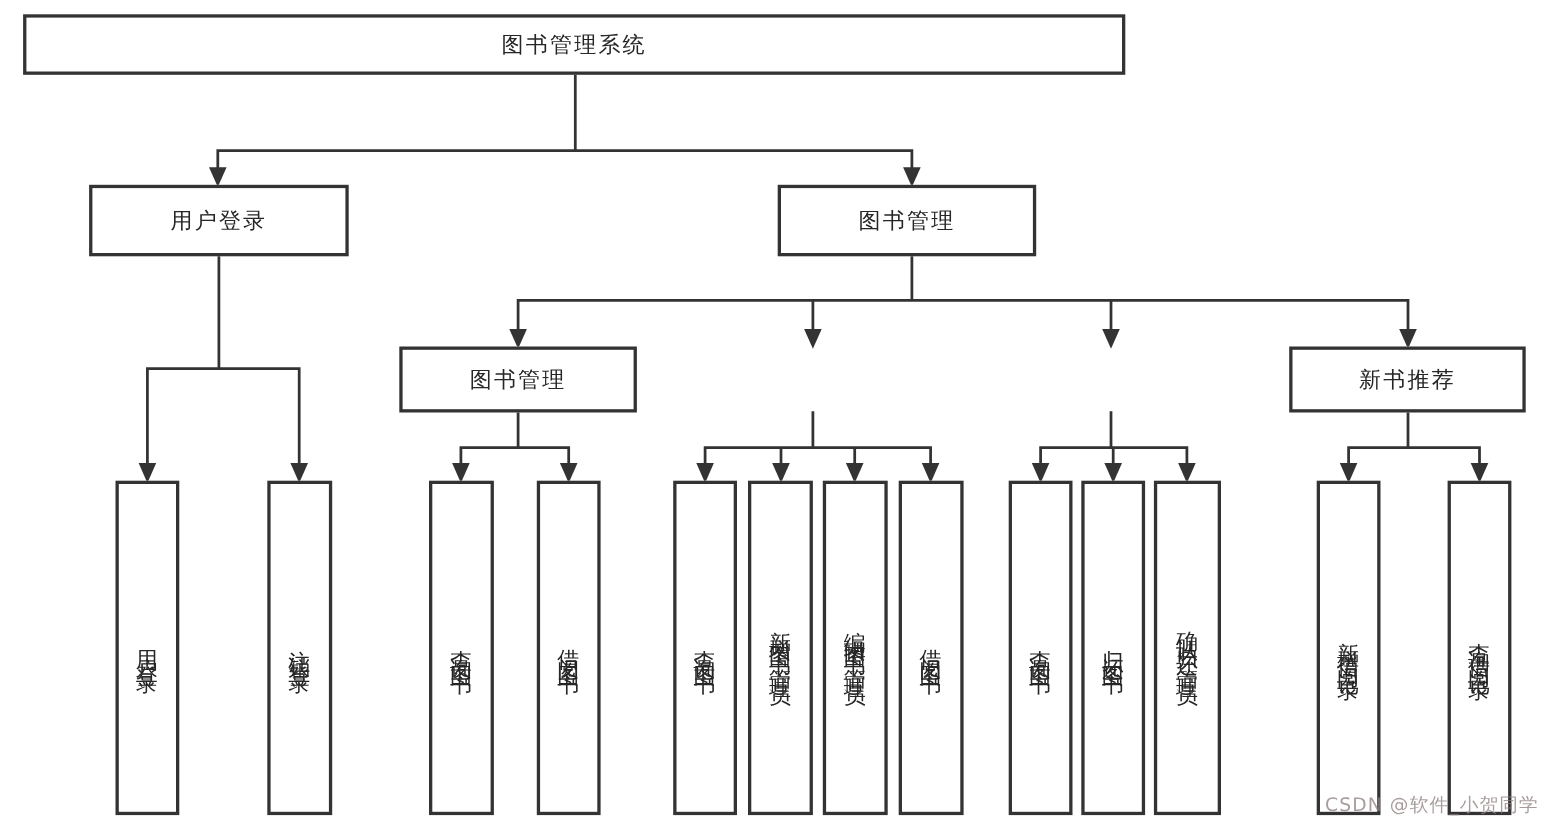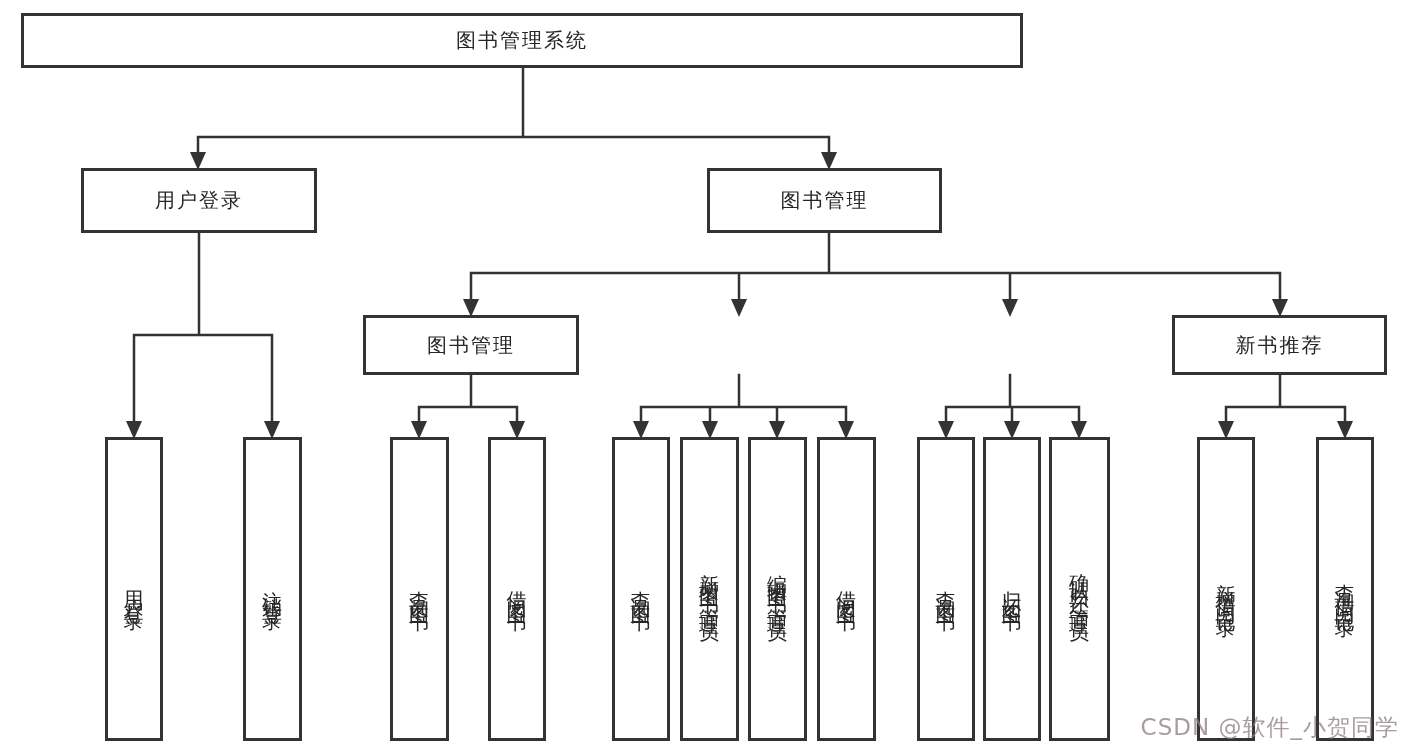--- a/index.html
+++ b/index.html
@@ -24,21 +24,21 @@
   .v{
     writing-mode:vertical-rl;
     text-orientation:mixed;
     font-size:20px;
     letter-spacing:7px;
     line-height:1;
   }
   .watermark{
     position:absolute;
     right:6px;bottom:4px;
-    font-size:23px;
+    font-size:17px;
     color:rgba(143,128,128,0.78);
     letter-spacing:1px;
     white-space:nowrap;
     z-index:5;
   }
 </style>
 </head>
 <body>
 
 <div class="canvas">

